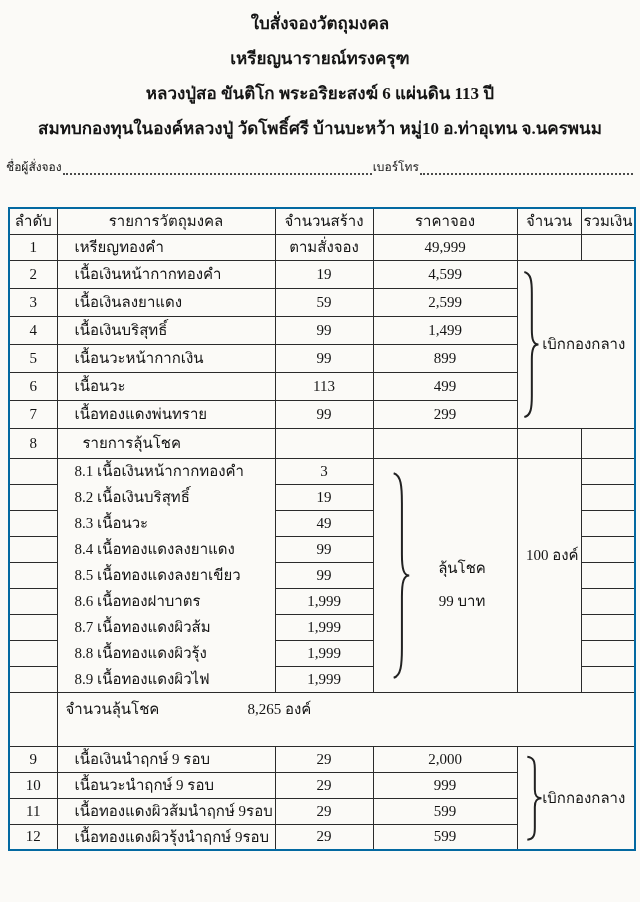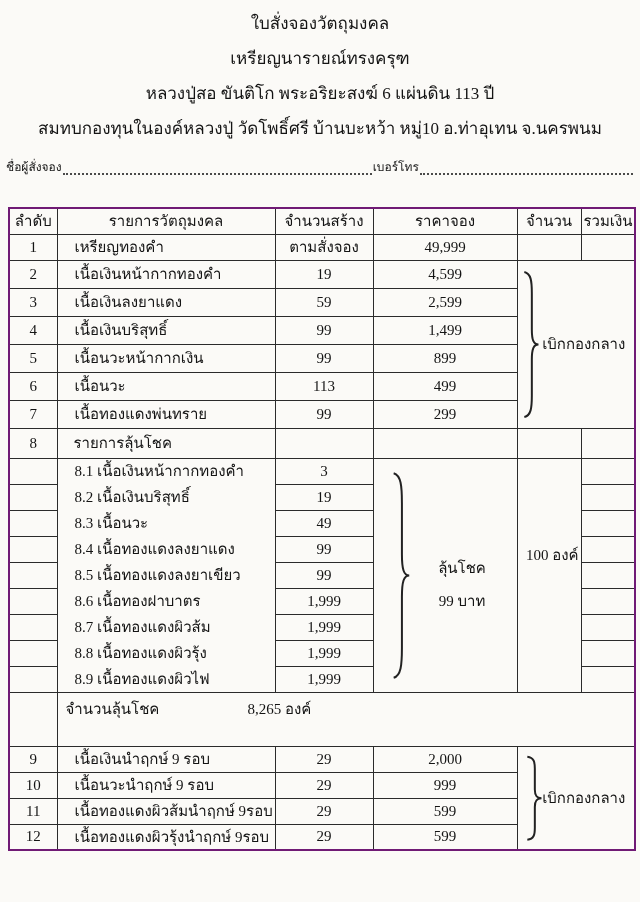--- a/index.html
+++ b/index.html
@@ -4,52 +4,52 @@
 <style>
   html,body{margin:0;padding:0;}
   body{
     width:640px;height:902px;
     background:#fbfaf7;
     color:#161616;
     font-family:"Liberation Serif","DejaVu Serif",serif;
     overflow:hidden;
   }
   .sheet{position:relative;width:640px;height:902px;}
-  .top-lines{padding-top:6px;}
+  .top-lines{padding-top:6px;font-weight:bold;}
   .hline{
     text-align:center;font-size:17px;line-height:35px;
     white-space:nowrap;overflow:hidden;color:#141414;
   }
   .fill-row{
     display:flex;align-items:flex-end;
     margin:10px 6px 0 6px;font-size:12px;line-height:22px;white-space:nowrap;
   }
   .dots{
     flex:1 1 auto;border-bottom:2px dotted #4a4a4a;
     height:16px;margin:0 1px 3px 1px;
   }
   .dots.d1{flex:1.45;}
   .dots.d2{flex:1.0;}
   table.form{
     border-collapse:collapse;table-layout:fixed;
     margin:29px 0 10px 8px;width:626px;
-    border:2px solid #701a75;
+    border:2px solid #0369a1;
     font-family:Liberation Serif, serif;
   }
   td,th{
     border:1px solid #2b2b2b;
     font-size:15px;font-weight:normal;
     padding:0 2px;vertical-align:middle;
     white-space:nowrap;overflow:hidden;
     color:#141414;
   }
   th{font-size:15px;}
   .c{text-align:center;}
   .item{text-align:left;padding-left:17px;}
-  .indent{padding-left:16px;}
+  .indent{padding-left:25px;}
   tr.hdr{height:26px;}
   tr.r1{height:26px;}
   tr.rm{height:28px;}
   tr.r8{height:30px;}
   tr.rl{height:26px;}
   tr.rt{height:54px;}
   tr.rs{height:26px;}
   td.noline{border-top:none;border-bottom:none;}
   td.group{position:relative;}
   .brace{position:absolute;top:8px;bottom:8px;width:20px;}

